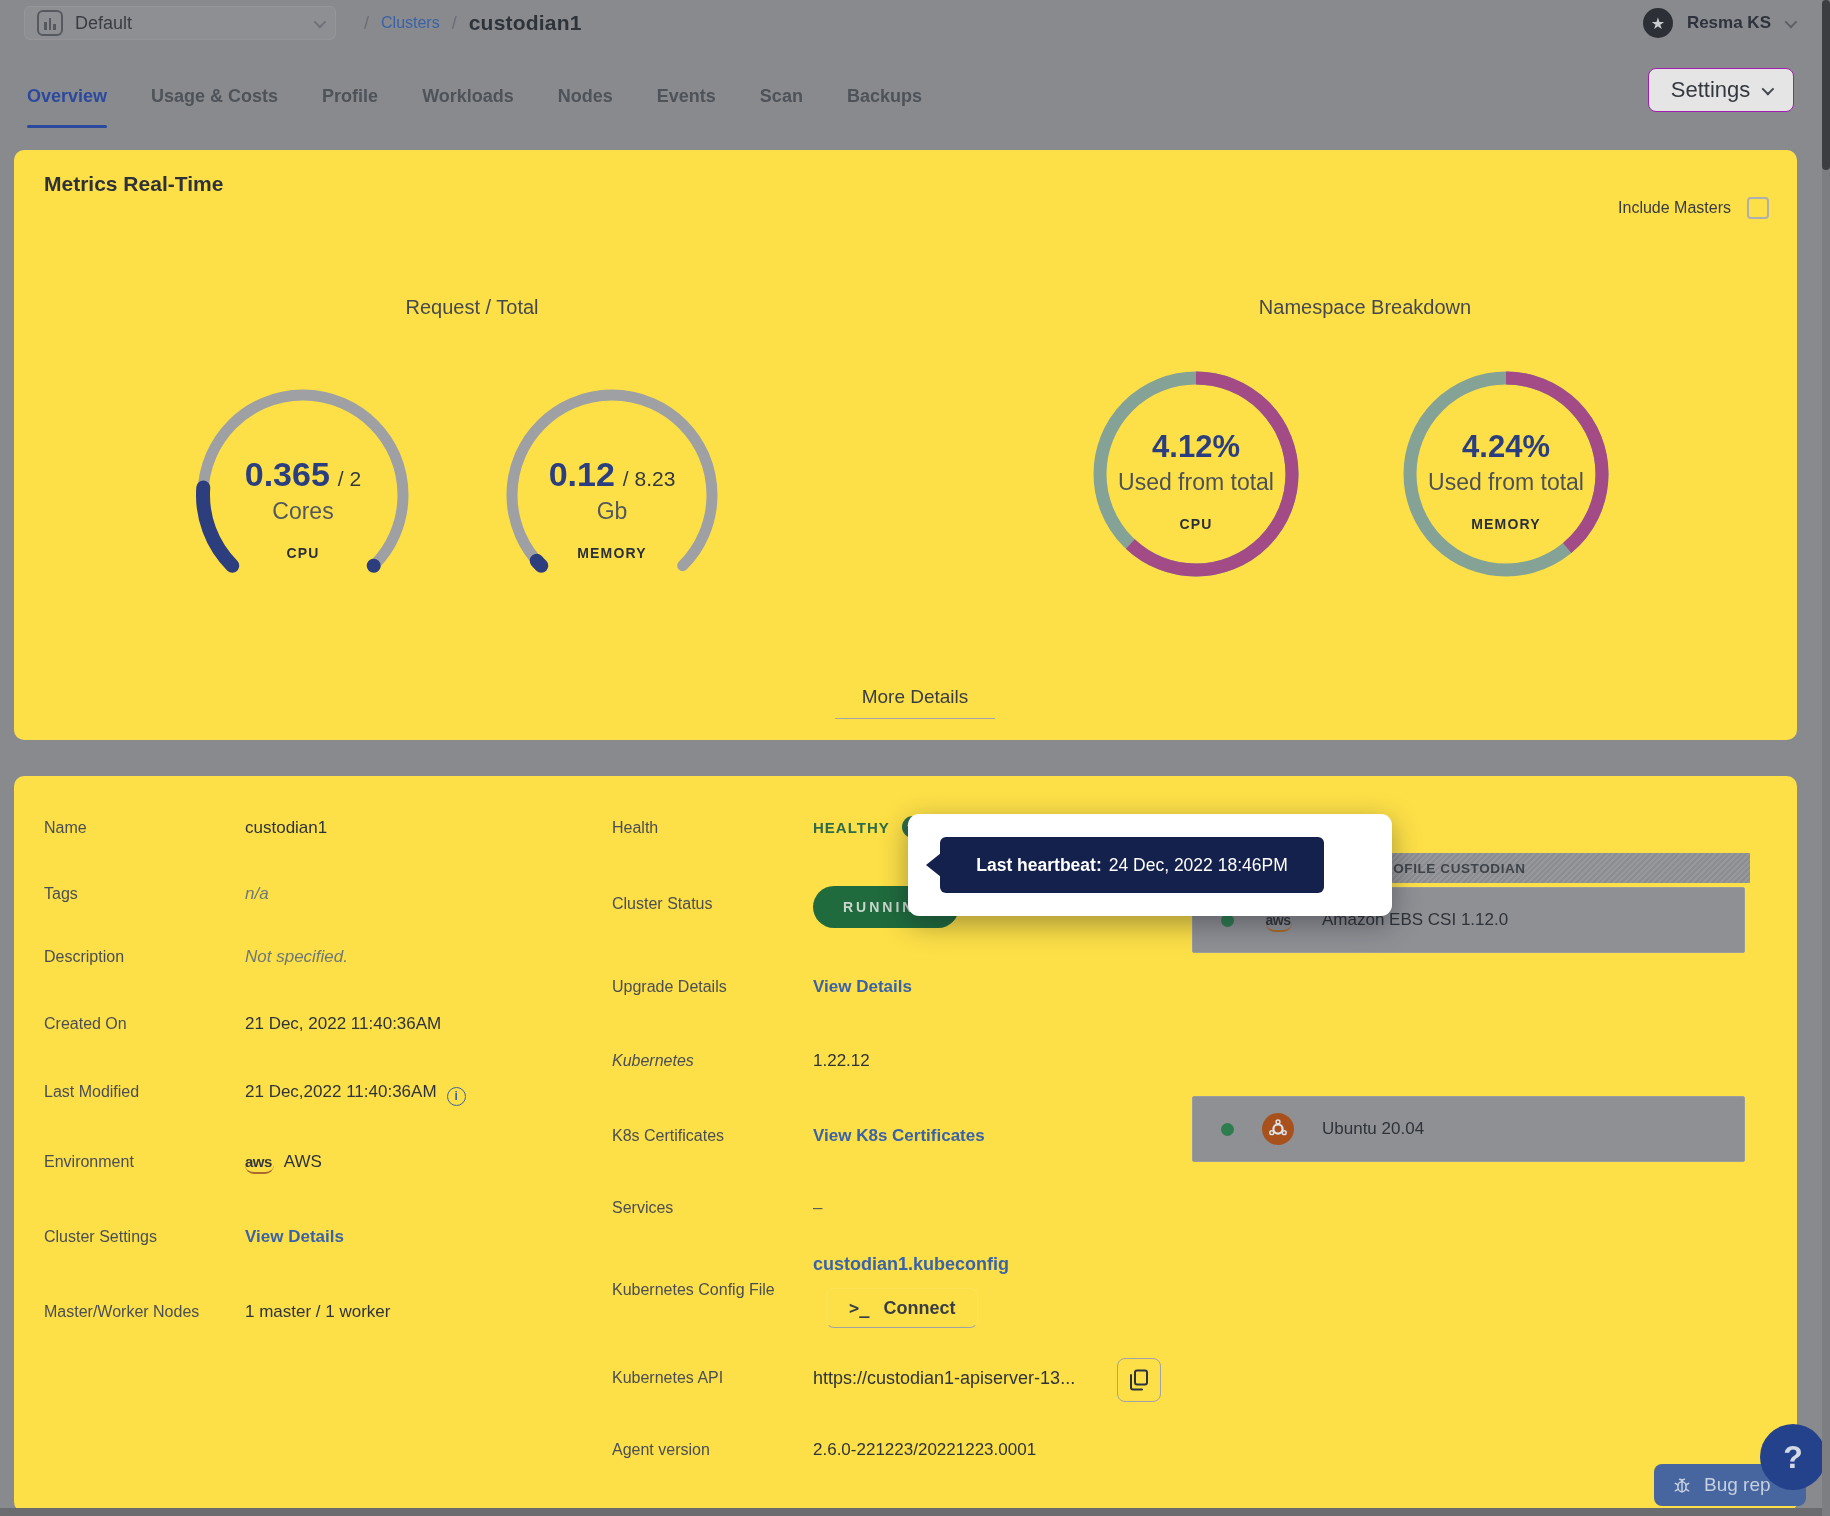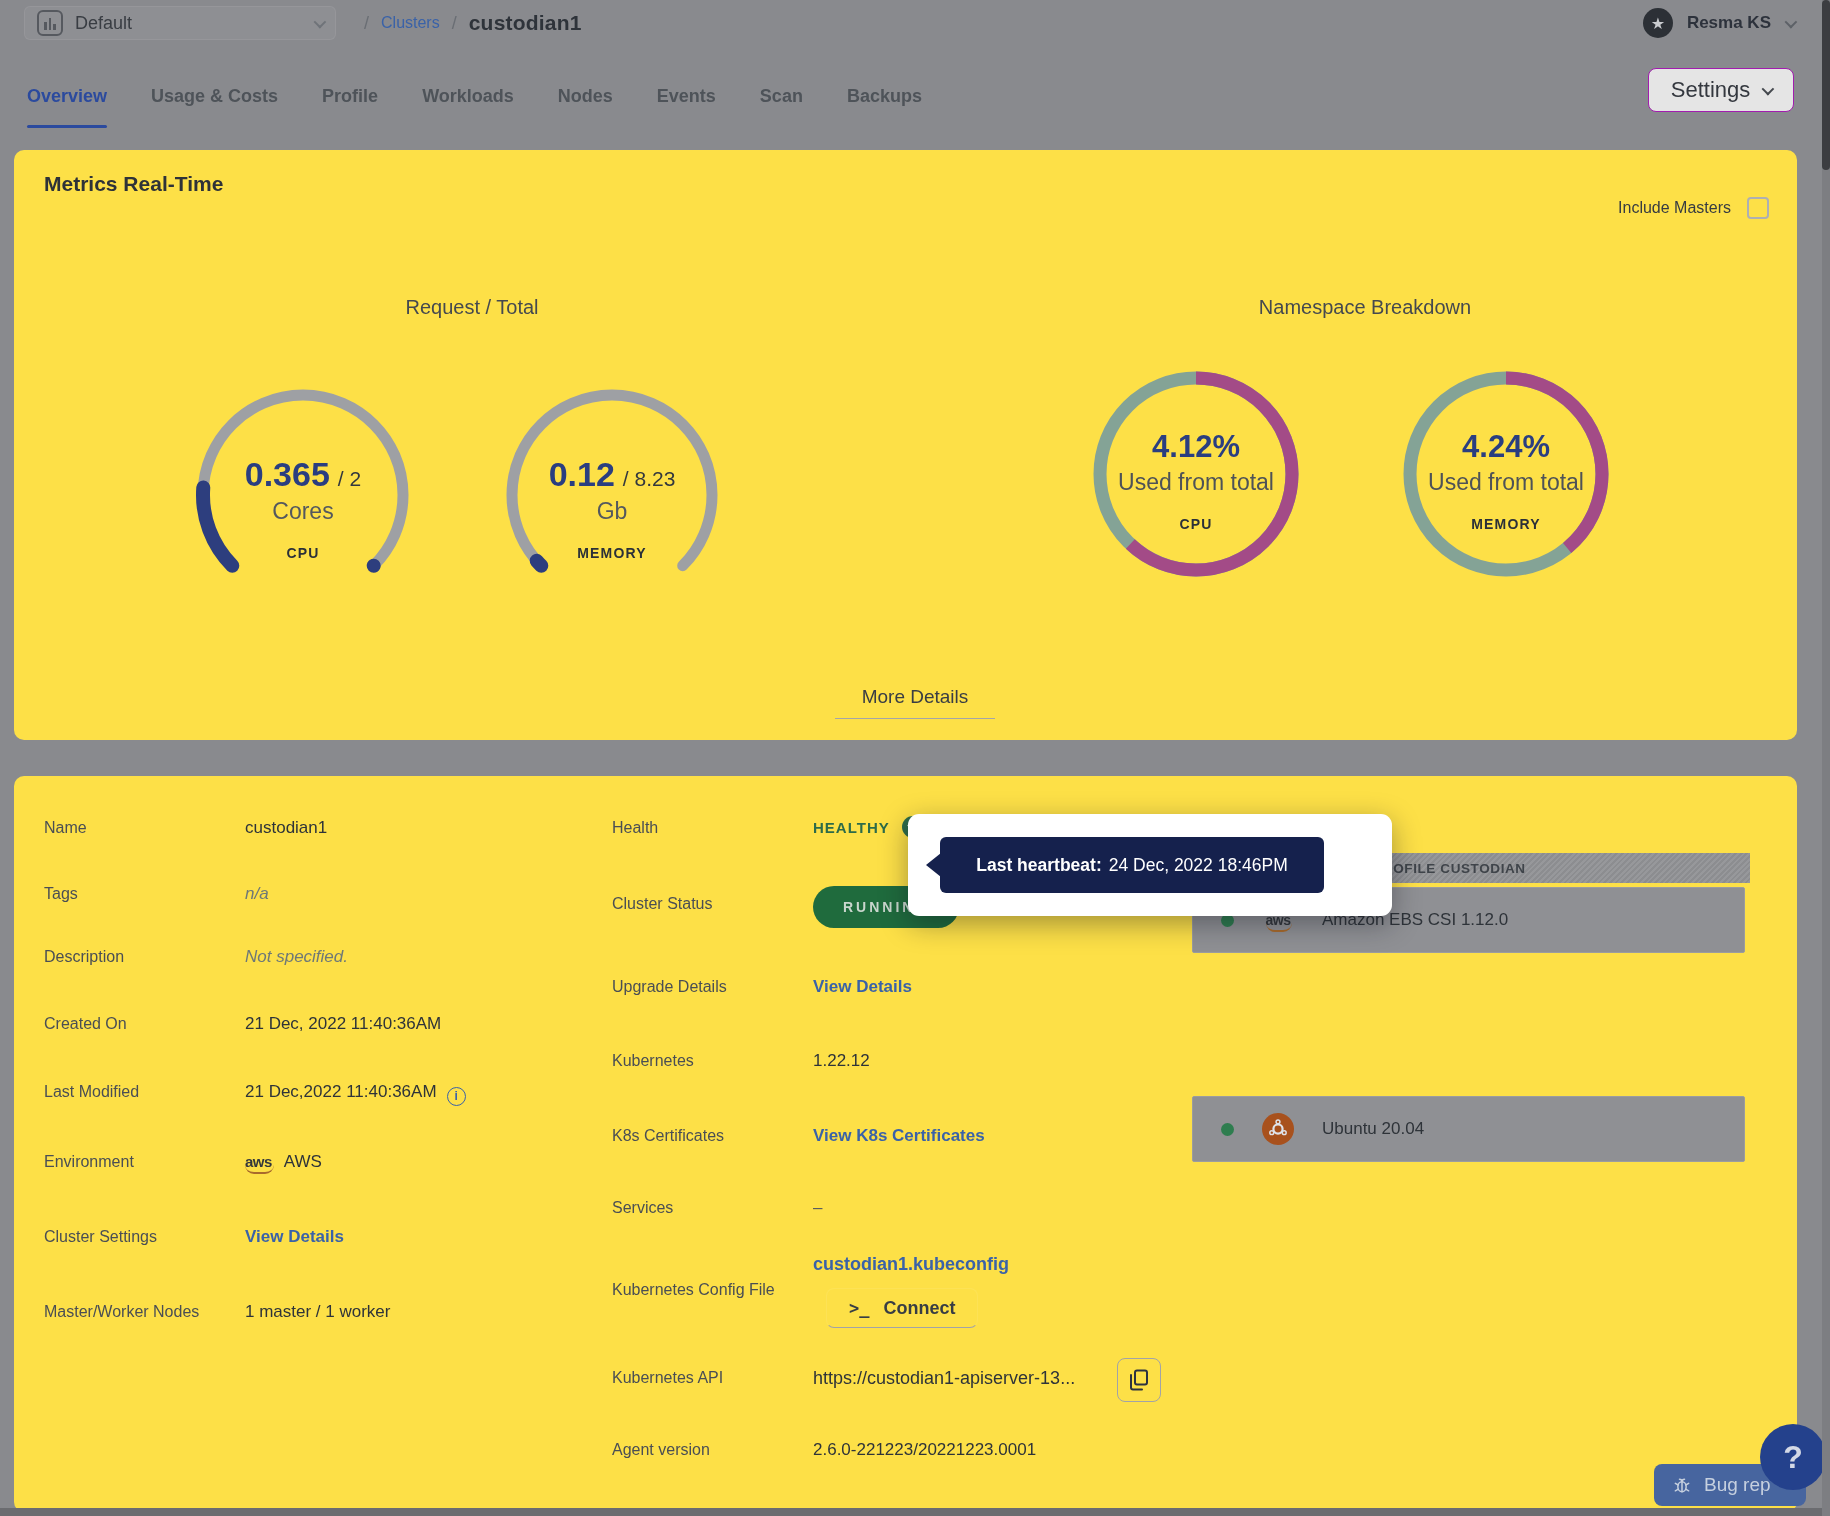--- a/index.html
+++ b/index.html
@@ -258,21 +258,21 @@
       <span>HEALTHY</span>
       <span class="check-ico"></span>
     </div>
 
     <div class="row-label" style="left:598px;top:119px;">Cluster Status</div>
     <div class="badge-running" style="left:799px;top:110px;">RUNNING</div>
 
     <div class="row-label" style="left:598px;top:202px;">Upgrade Details</div>
     <div class="row-val link" style="left:799px;top:201px;">View Details</div>
 
-    <div class="row-label" style="left:598px;top:276px;">Kubernetes</div>
+    <div class="row-label" style="left:598px;top:276px;font-style:italic;">Kubernetes</div>
     <div class="row-val" style="left:799px;top:275px;">1.22.12</div>
 
     <div class="row-label" style="left:598px;top:351px;">K8s Certificates</div>
     <div class="row-val link" style="left:799px;top:350px;">View K8s Certificates</div>
 
     <div class="row-label" style="left:598px;top:423px;">Services</div>
     <div class="row-val" style="left:799px;top:422px;color:#55595f;">–</div>
 
     <div class="row-label" style="left:598px;top:505px;">Kubernetes Config File</div>
     <div class="row-val link" style="left:799px;top:478px;font-size:18px;">custodian1.kubeconfig</div>

